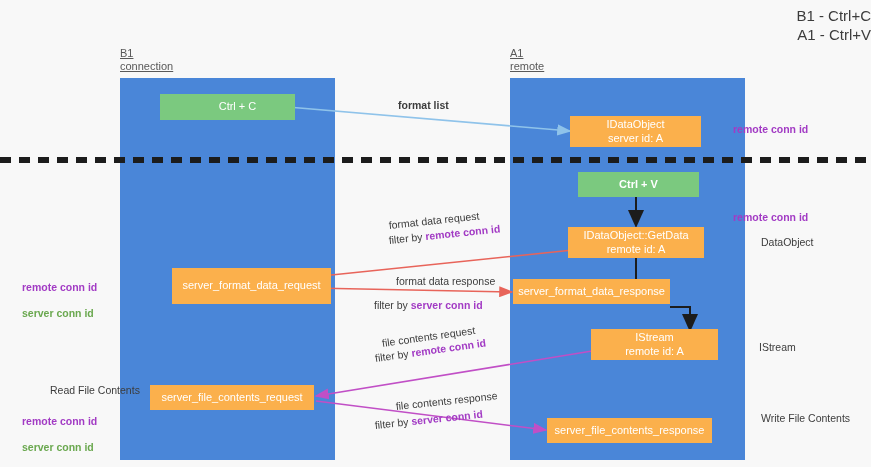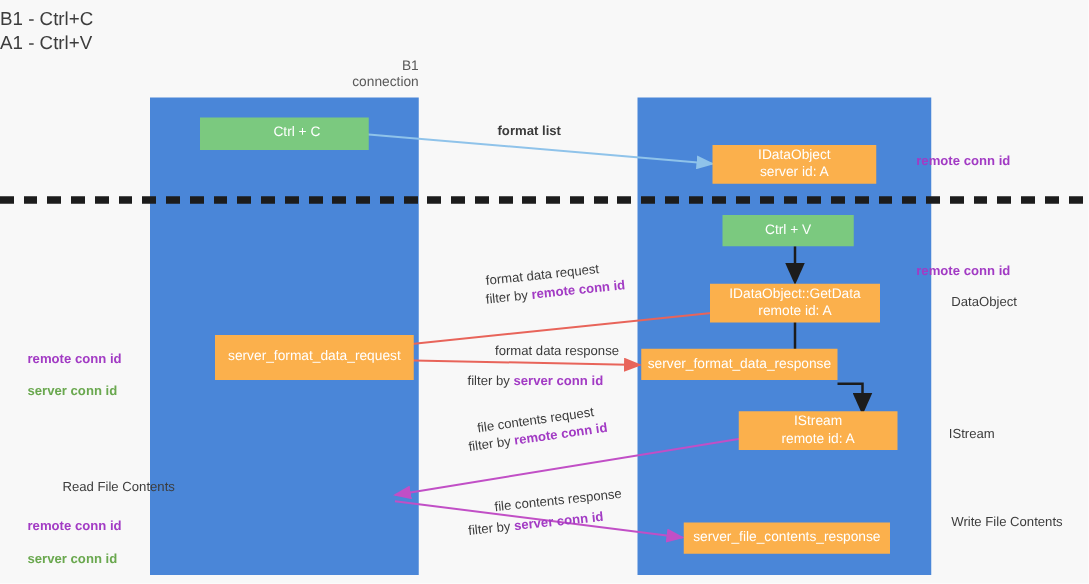--- a/index.html
+++ b/index.html
@@ -17,35 +17,36 @@
     background: #f8f8f8;
     overflow: hidden;
   }
 
   
   .title {
     position: absolute;
     left: 0;
     top: 6px;
     width: 871px;
-    text-align: left;
+    text-align: right;
     font-size: 15px;
     color: #3c3c3c;
     line-height: 19px;
     white-space: pre-line;
   }
 
   
   .col-head {
     position: absolute;
-    text-align: right;
+    text-align: left;
     font-size: 11px;
     color: #595959;
     line-height: 13px;
     white-space: pre-line;
+    text-decoration: underline;
   }
   .col-head.b1 { left: 120px; top: 47px; width: 215px; }
   .col-head.a1 { left: 510px; top: 47px; width: 235px; }
 
   
   .lane {
     position: absolute;
     background: #4a86d8;
   }
   .lane.b1 { left: 120px; top: 78px; width: 215px; height: 382px; }
@@ -112,20 +113,22 @@
 </head>
 <body>
 
 <div id="canvas">
 
   <div class="title">B1 - Ctrl+C
 A1 - Ctrl+V</div>
 
   <div class="col-head b1">B1
 connection</div>
+  <div class="col-head a1">A1
+remote</div>
 
   <div class="lane b1"></div>
   <div class="lane a1"></div>
 
   <svg class="edges" viewBox="0 0 871 467">
     <defs>
       <marker id="ar-blue" markerWidth="9" markerHeight="7" refX="8" refY="3.5" orient="auto">
         <polygon points="0,0 9,3.5 0,7" fill="#8fc3ea"></polygon>
       </marker>
       <marker id="ar-red" markerWidth="9" markerHeight="7" refX="8" refY="3.5" orient="auto">
@@ -156,32 +159,33 @@
     <line x1="316" y1="401" x2="546" y2="430" stroke="#c14fc6" stroke-width="1.6" marker-end="url(#ar-mag)"></line>
   </svg>
 
   <div class="divider"></div>
 
   <div class="node green" style="left:160px; top:94px;  width:135px; height:26px;padding-left:24px;">Ctrl + C</div>
 
   <div class="node orange" style="left:570px; top:116px; width:131px; height:31px;">IDataObject
 server id: A</div>
 
-  <div class="node green" style="left:578px; top:172px; width:105px; height:25px;">Ctrl + V</div>
+  <div class="node green" style="left:578px; top:172px; width:121px; height:25px;font-weight:bold;">Ctrl + V</div>
 
   <div class="node orange" style="left:568px; top:227px; width:136px; height:31px;">IDataObject::GetData
 remote id: A</div>
 
   <div class="node orange" style="left:152px; top:268px; width:159px; height:36px;margin-left:20px;">server_format_data_request</div>
 
   <div class="node orange" style="left:513px; top:279px; width:157px; height:25px;">server_format_data_response</div>
 
   <div class="node orange" style="left:591px; top:329px; width:127px; height:31px;">IStream
 remote id: A</div>
 
+  <div class="node orange" style="left:150px; top:385px; width:164px; height:25px;">server_file_contents_request</div>
 
   <div class="node orange" style="left:547px; top:418px; width:165px; height:25px;">server_file_contents_response</div>
 
   <div class="elabel" style="left:398px; top:98px;font-weight:bold;">format list</div>
 
   <div class="elabel" style="left:388px; top:218px; transform:rotate(-6deg); transform-origin:left top;">
     <span>format data request</span>
   </div>
   <div class="elabel" style="left:388px; top:233px; transform:rotate(-6deg); transform-origin:left top;">
     <span>filter by </span><span class="hl-purple">remote conn id</span>

